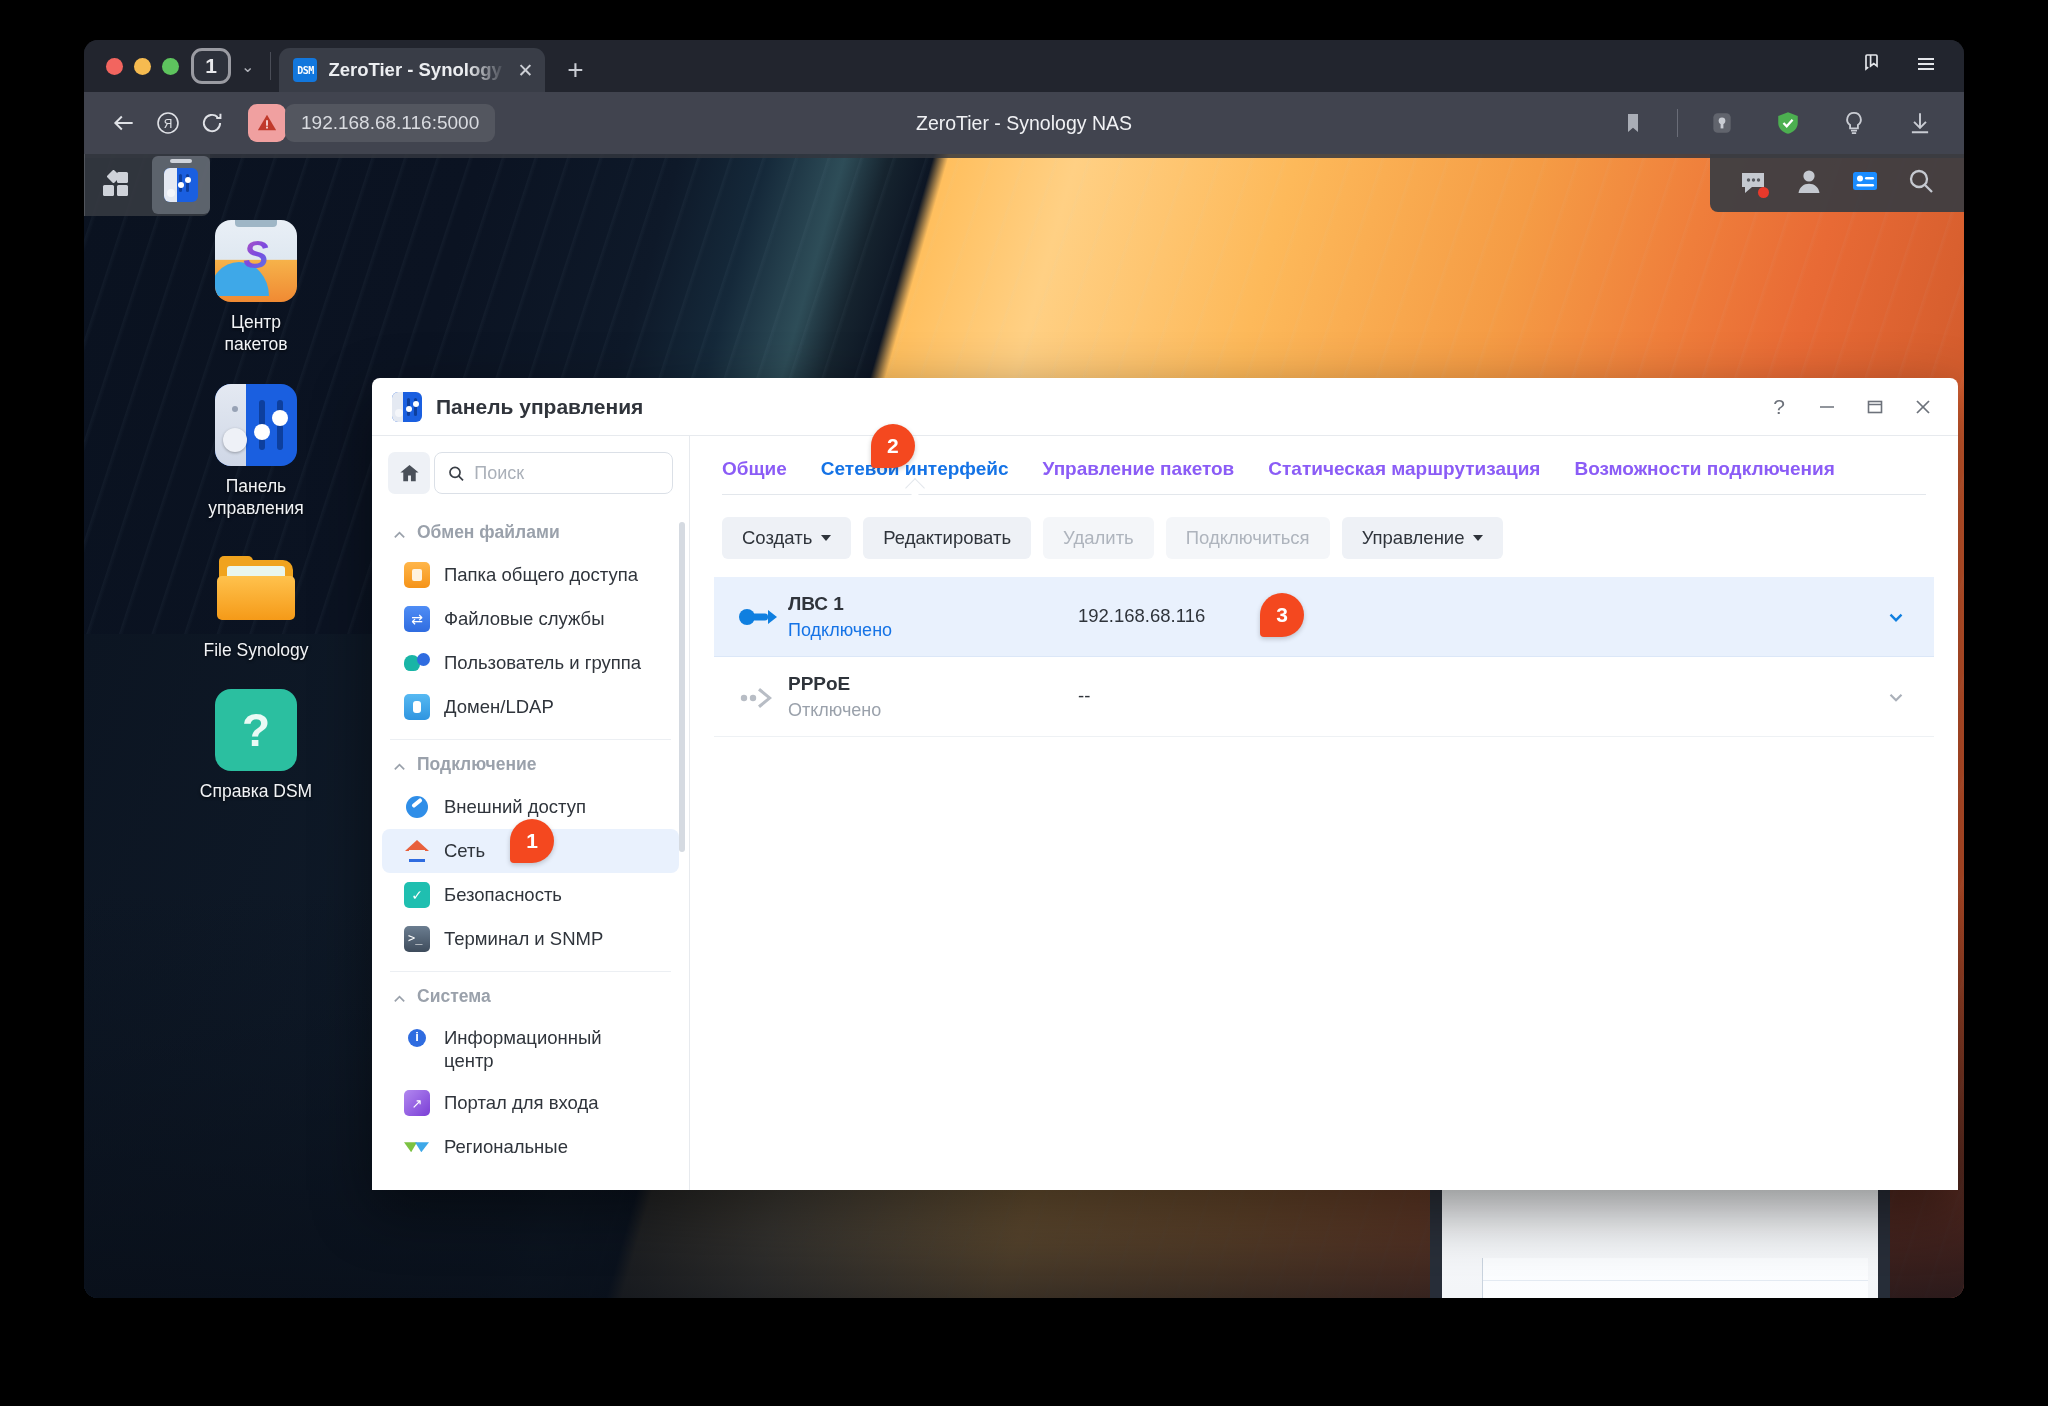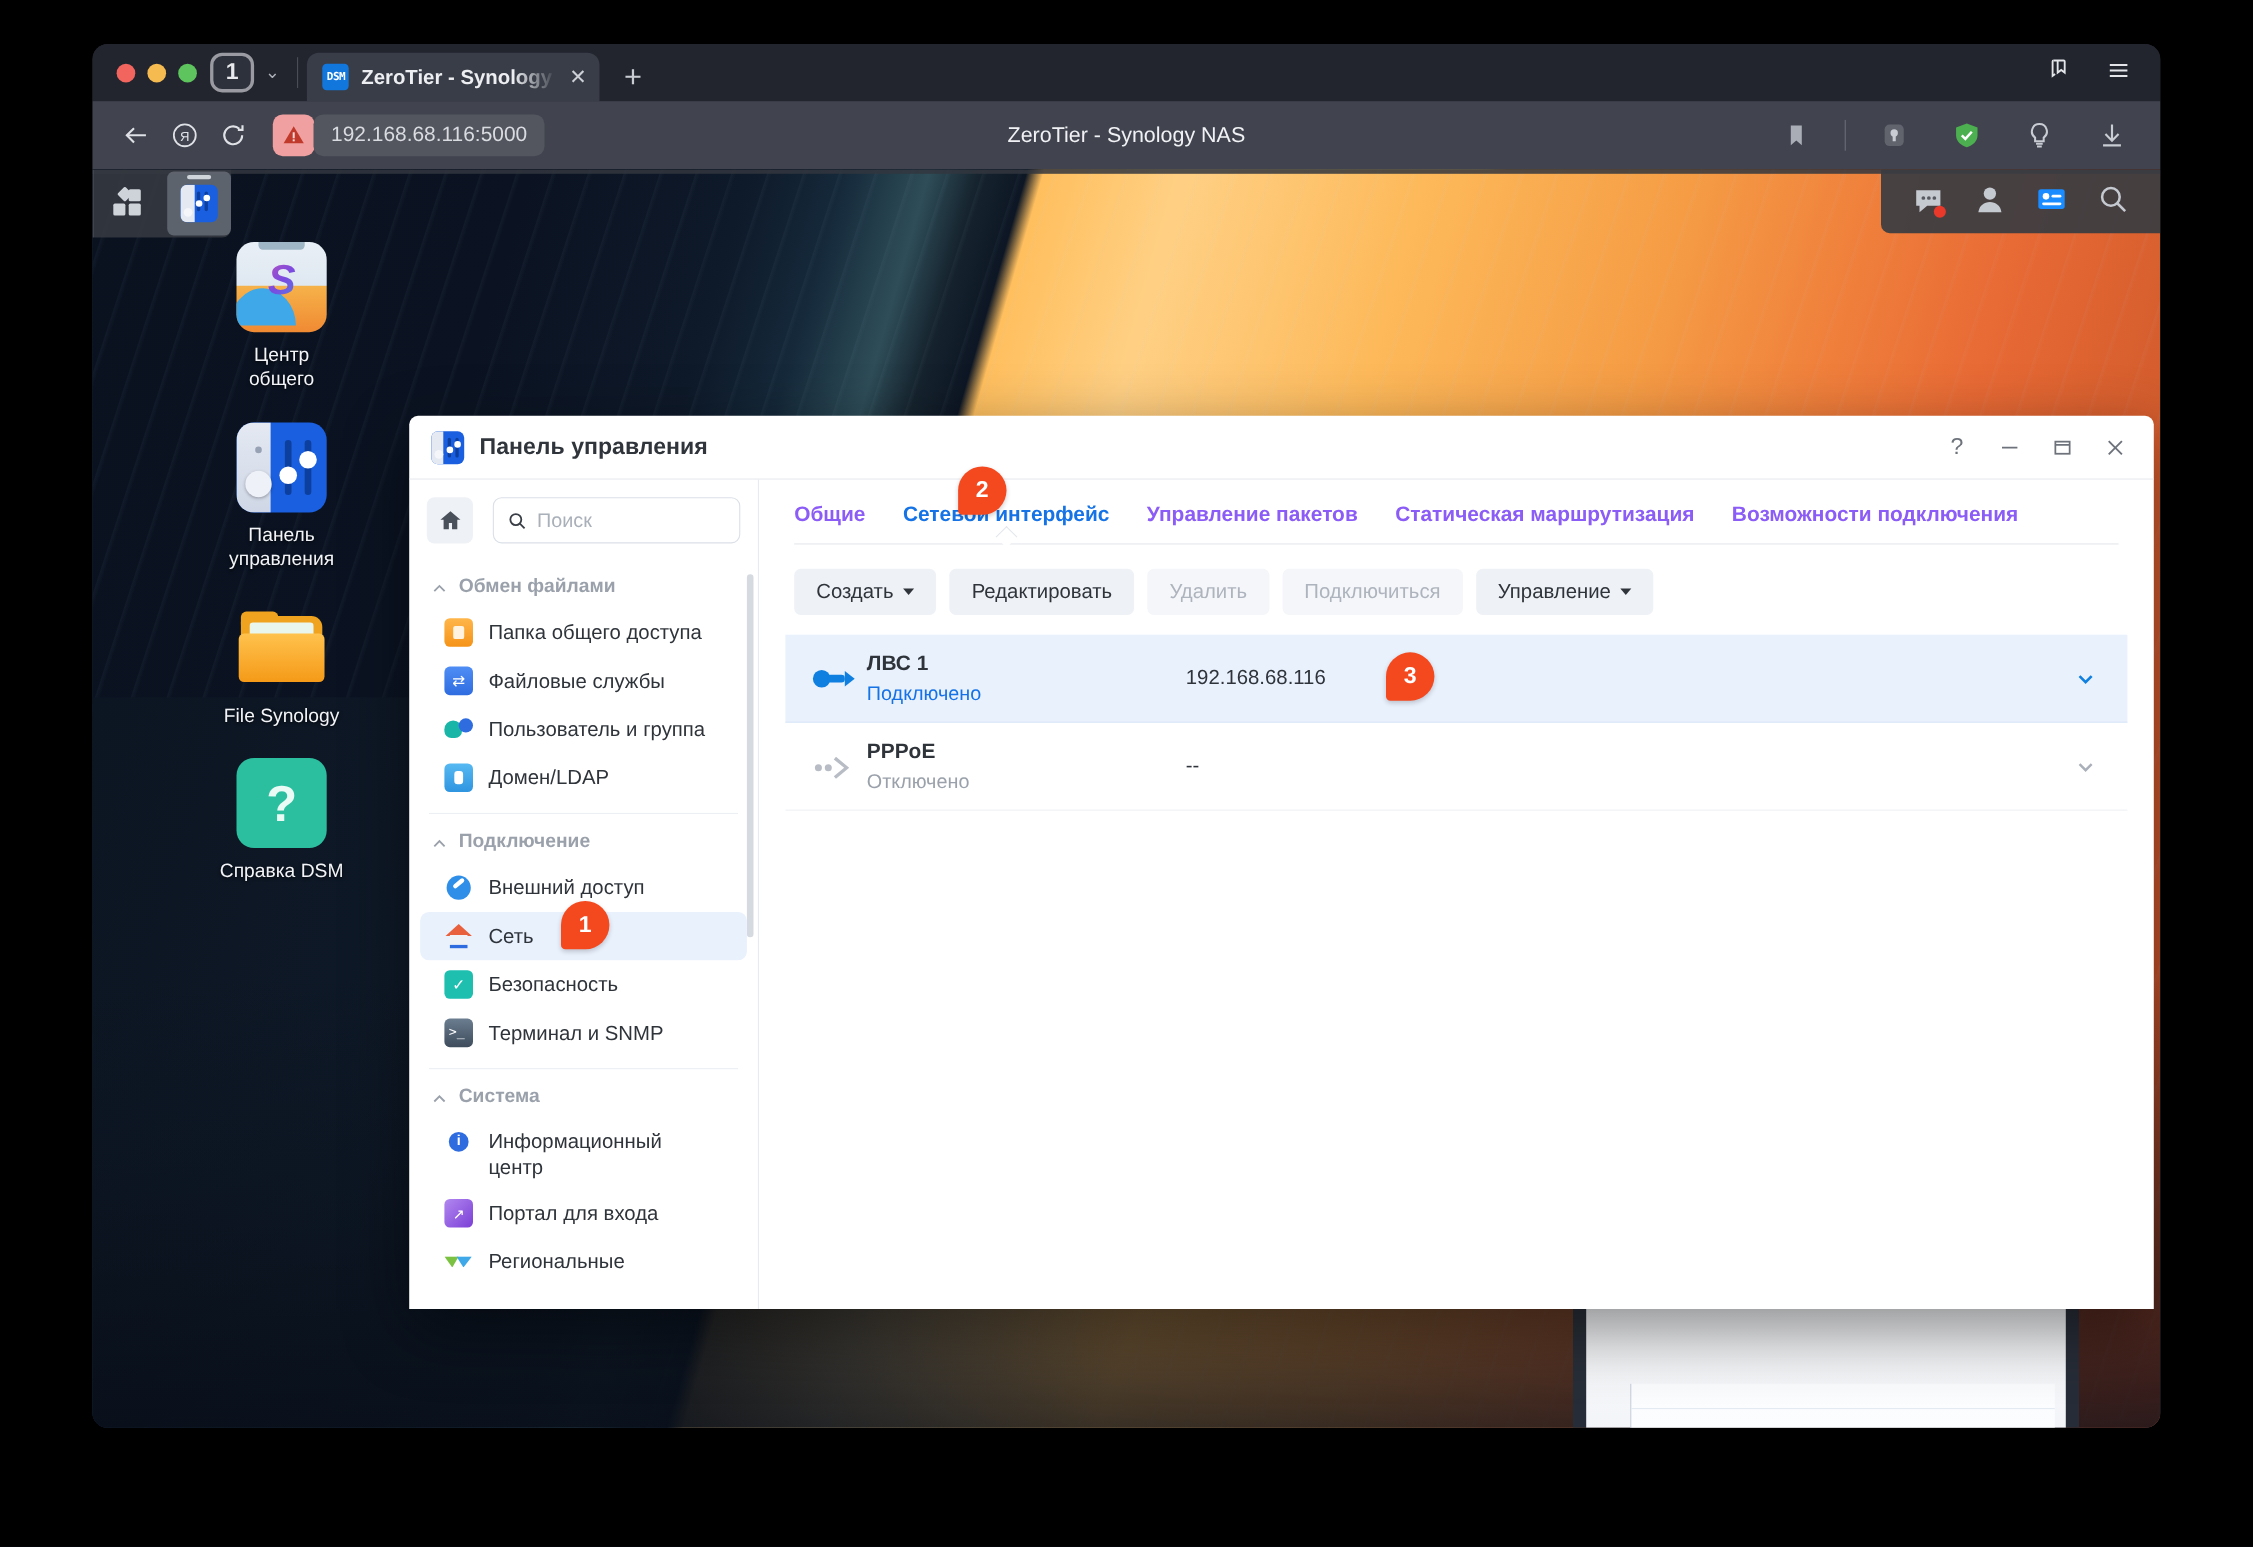--- a/index.html
+++ b/index.html
@@ -254,21 +254,21 @@
 
   .cp-body { flex: 1; display: flex; min-height: 0; }
 
   
   .cp-side {
     width: 318px; flex: 0 0 318px;
     border-right: 1px solid #e7eaee;
     display: flex; flex-direction: column;
     position: relative;
   }
-  .side-search-row { display: flex; align-items: center; gap: 18px; padding: 16px 16px 14px 16px; }
+  .side-search-row { display: flex; align-items: center; gap: 4px; padding: 16px 16px 14px 16px; }
   .home-btn { width: 42px; height: 42px; border-radius: 7px; background:#eef1f6; display:flex;align-items:center;justify-content:center; color:#4a5059; flex:0 0 auto; }
   .search-box {
     flex: 1; height: 42px; border: 1px solid #dbe0e7; border-radius: 8px;
     display: flex; align-items: center; gap: 9px; padding: 0 12px;
   }
   .search-box input {
     border: 0; outline: 0; font-size: 18px; color: #30343b;
     font-family: "Liberation Sans", sans-serif; width: 100%; background: transparent;
   }
   .search-box input::placeholder { color: #aab0b9; }
@@ -562,21 +562,21 @@
       </span>
     </div>
 
     <div class="desk-icons">
       <div class="desk-icon">
         <div class="ico ico-pkg">
           <span class="wave"></span>
             <span class="s">S</span>
         </div>
         <div class="lbl">
-          <span>Центр</span><br><span>общего</span>
+          <span>Центр</span><br><span>пакетов</span>
         </div>
       </div>
       <div class="desk-icon">
         <div class="ico ico-cp">
           <i class="knob"></i>
             <i class="dotk"></i>
             <i class="sl1"></i>
             <i class="sl2"></i>
             <i class="h1"></i>
             <i class="h2"></i>

